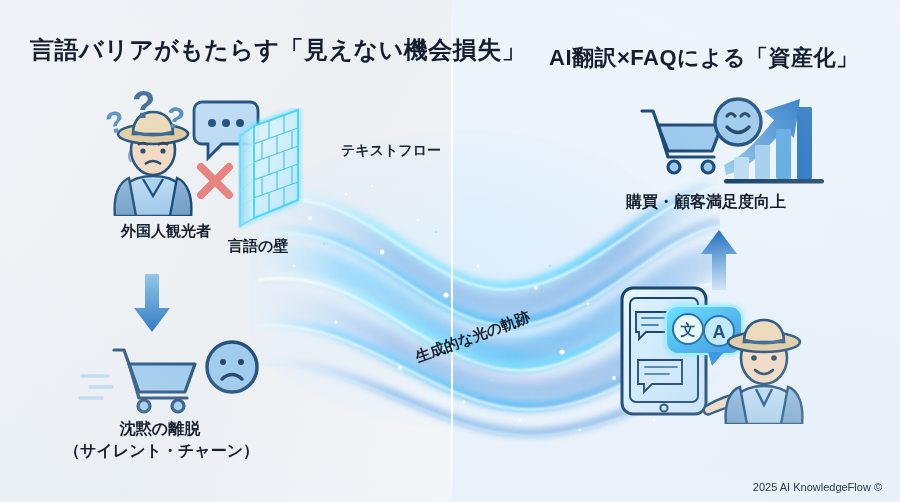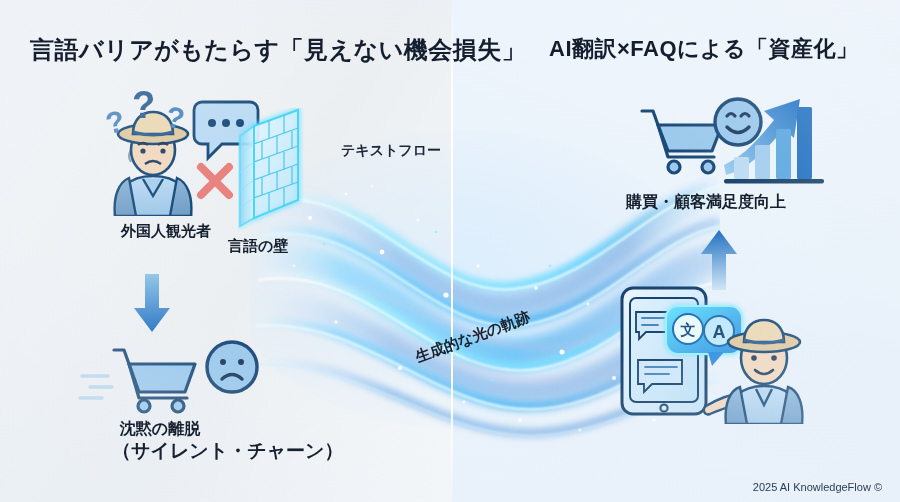--- a/index.html
+++ b/index.html
@@ -18,31 +18,31 @@
   .panel-right{position:absolute;left:452px;top:0;width:448px;height:502px;
     background:linear-gradient(200deg,#f2f7fc 0%,#e9f2fb 55%,#eaf3fb 100%);}
   .divider{position:absolute;left:451px;top:0;width:2px;height:502px;
     background:linear-gradient(180deg,rgba(255,255,255,0) 0%,rgba(255,255,255,.95) 18%,rgba(255,255,255,.95) 82%,rgba(255,255,255,0) 100%);}
   .vignette{position:absolute;inset:0;pointer-events:none;
     background:radial-gradient(ellipse at 50% 45%,rgba(255,255,255,0) 40%,rgba(230,238,246,.45) 100%);}
 
   
   .title{position:absolute;font-weight:bold;color:#141e2e;letter-spacing:.5px;white-space:nowrap;}
   #title-left{left:30px;top:34px;font-size:24px;}
-  #title-right{left:549px;top:34px;font-size:22px;}
+  #title-right{left:549px;top:43px;font-size:22px;}
 
   
   .lbl{position:absolute;font-weight:bold;color:#16202f;white-space:nowrap;text-align:center;}
   #lbl-tourist{left:121px;top:222px;font-size:15px;}
   #lbl-wall{left:228px;top:237px;font-size:15px;}
   #lbl-textflow{left:341px;top:142px;font-size:14px;color:#1b2738;}
   #lbl-lighttrail{left:413px;top:349px;font-size:15px;color:#19212f;
     transform:rotate(-20deg);transform-origin:left top;}
   #lbl-churn{left:64px;top:418px;font-size:16px;width:192px;line-height:22px;}
-  #lbl-churn .sub{font-size:19px;display:block;margin-left:48px;}
+  #lbl-churn .sub{font-size:16px;display:block;}
   #lbl-purchase{left:626px;top:192px;font-size:16px;}
   #lbl-system{left:627px;top:424px;font-size:15px;}
   #footer{position:absolute;right:18px;bottom:9px;font-size:11px;color:#2b3b52;white-space:nowrap;}
 
   .abs{position:absolute;}
 </style>
 </head>
 <body>
 
 <div id="stage">

